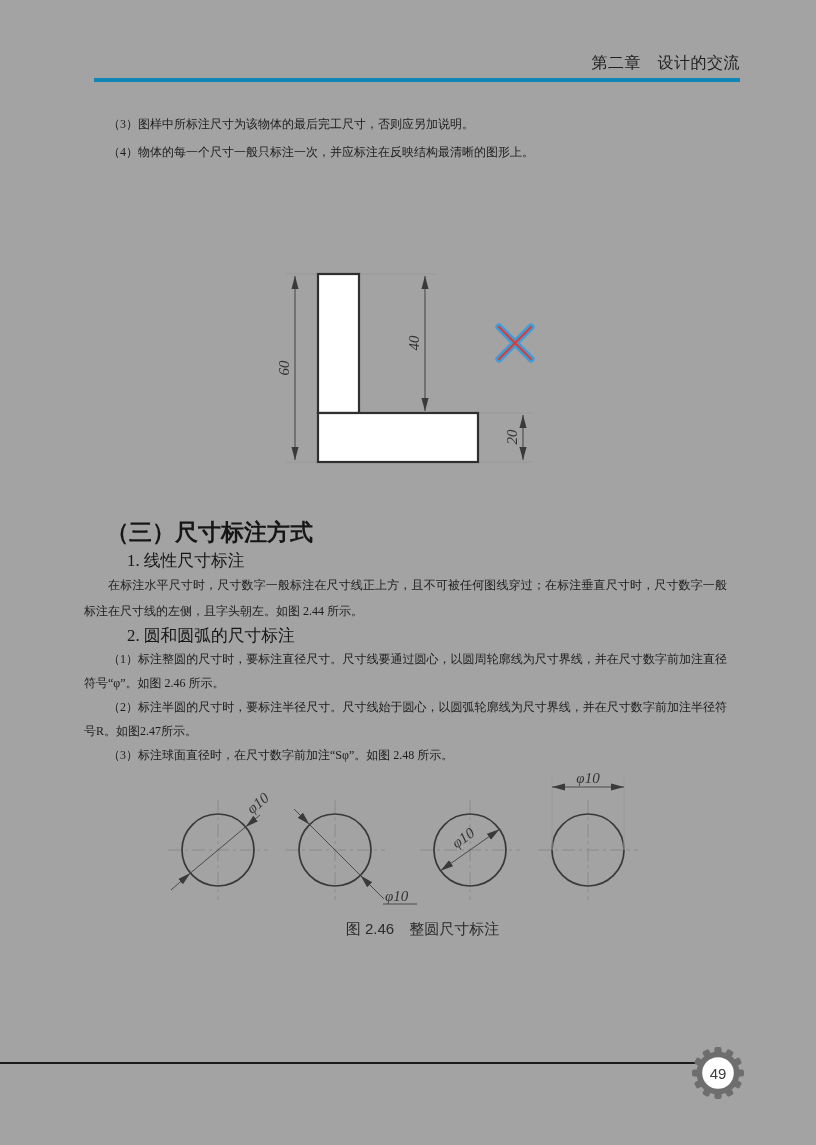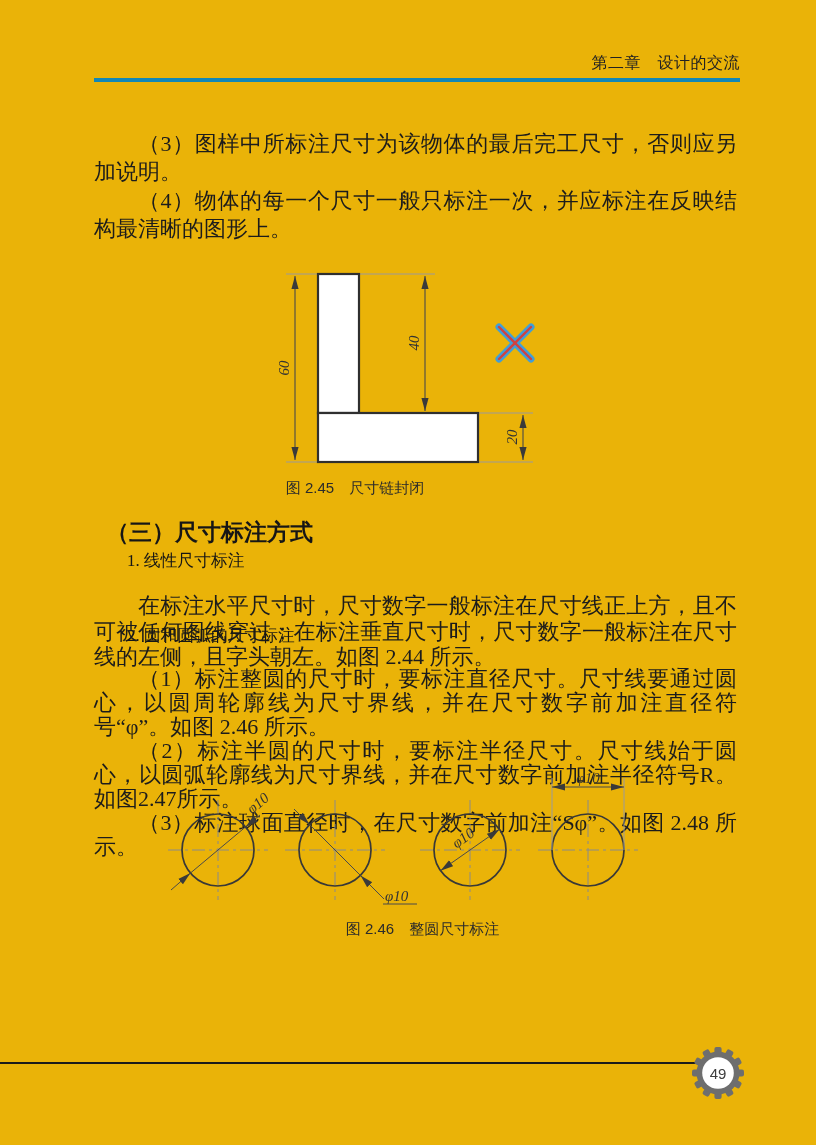--- a/index.html
+++ b/index.html
@@ -1,40 +1,39 @@
 <!DOCTYPE html>
 <html><head>
 <meta charset="utf-8">
 <style>
   html,body{margin:0;padding:0;background:#e8e8e8;}
   .page{
     position:relative;
     width:816px;height:1145px;
-    background:#eab308;
+    background:#a3a3a3;
     overflow:hidden;
     font-family:"Liberation Serif","DejaVu Serif",serif;
     color:#1c1c1c;
   }
   
   .hdr-title{
     position:absolute;top:53px;left:94px;width:646px;
     text-align:right;
     font-family:"Liberation Sans","DejaVu Sans",sans-serif;
     font-size:16px;color:#222;letter-spacing:.5px;
   }
   .hdr-rule{
     position:absolute;top:78px;left:94px;width:646px;height:3.5px;
     background:#1287b5;
   }
   
   .para-block{
-    position:absolute;left:94px;width:643px;
-    font-size:22px;line-height:28.3px;
+    position:absolute;left:84px;width:643px;
+    font-size:12px;line-height:28.3px;
     text-align:justify;
-    margin-top:20px;
   }
   .para-block p{margin:0;text-indent:2em;}
   .blk-intro{top:110px;}
   .blk-sub1{top:573px;line-height:25.5px;}
   .blk-sub2{top:647px;line-height:24px;}
   
   .figcap{
     position:absolute;
     font-family:"Liberation Sans","DejaVu Sans",sans-serif;
     font-size:15px;color:#2b2b2b;text-align:center;
@@ -113,21 +112,20 @@
       <g stroke="#3f9ed9" stroke-width="7" stroke-linecap="round">
         <line x1="241" y1="64" x2="273" y2="96"></line>
         <line x1="241" y1="96" x2="273" y2="64"></line>
       </g>
       <g stroke="#cf4242" stroke-width="2.4" stroke-linecap="round">
         <line x1="241" y1="64" x2="273" y2="96"></line>
         <line x1="241" y1="96" x2="273" y2="64"></line>
       </g>
     </g>
   </svg>
-  <div class="figcap cap245">图 2.45　尺寸链封闭</div>
 
   <div class="h-sec3">（三）尺寸标注方式</div>
   <div class="h-sub h-sub1">1. 线性尺寸标注</div>
   <div class="para-block blk-sub1">
     <p>在标注水平尺寸时，尺寸数字一般标注在尺寸线正上方，且不可被任何图线穿过；在标注垂直尺寸时，尺寸数字一般标注在尺寸线的左侧，且字头朝左。如图 2.44 所示。</p>
   </div>
   <div class="h-sub h-sub2">2. 圆和圆弧的尺寸标注</div>
   <div class="para-block blk-sub2">
     <p>（1）标注整圆的尺寸时，要标注直径尺寸。尺寸线要通过圆心，以圆周轮廓线为尺寸界线，并在尺寸数字前加注直径符号“φ”。如图 2.46 所示。</p>
     <p>（2）标注半圆的尺寸时，要标注半径尺寸。尺寸线始于圆心，以圆弧轮廓线为尺寸界线，并在尺寸数字前加注半径符号R。如图2.47所示。</p>

